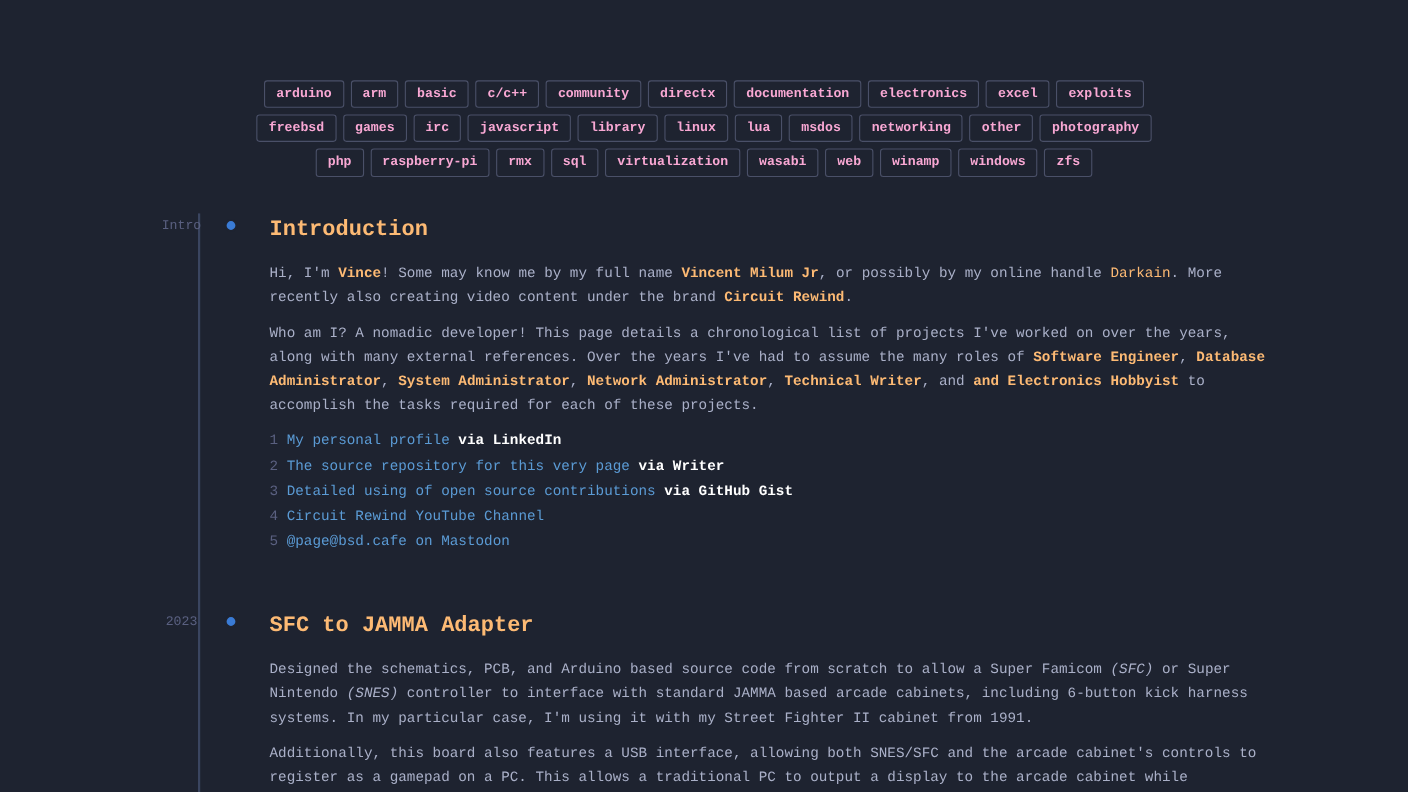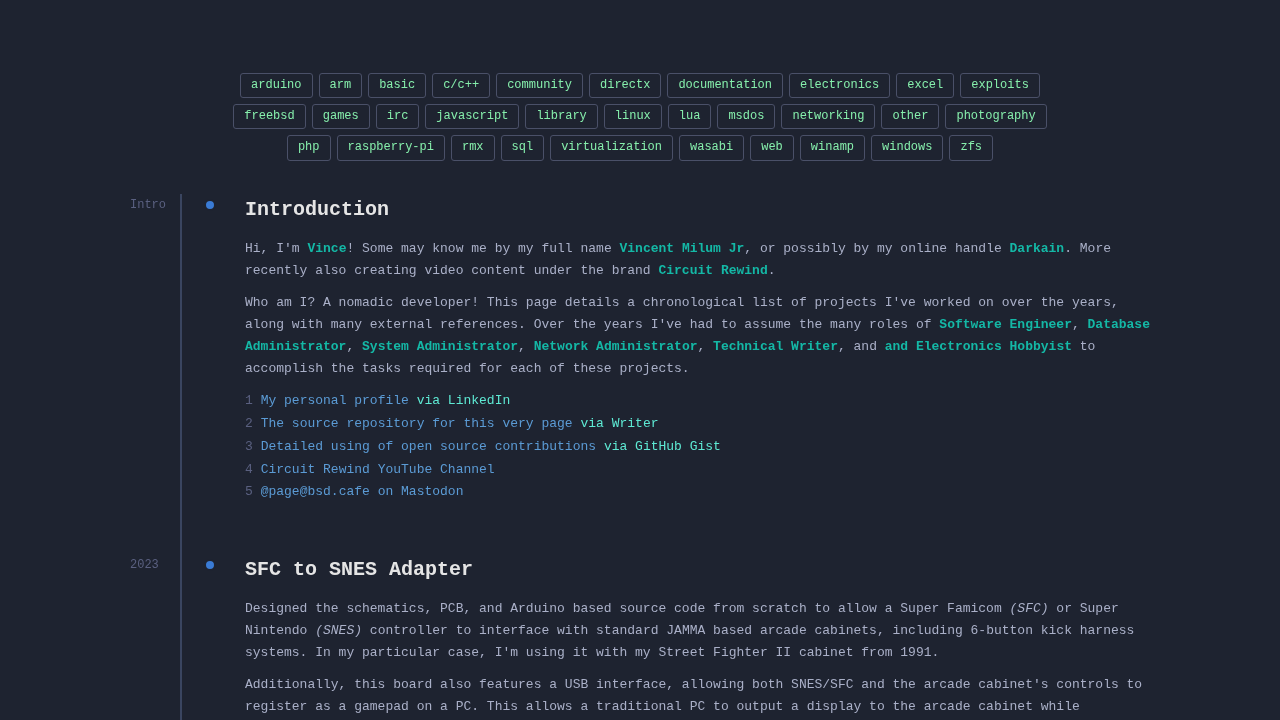--- a/index.html
+++ b/index.html
@@ -20,26 +20,27 @@
     }
     .tags-container {
       text-align: center;
       padding: 10px 40px 30px;
       max-width: 900px;
       margin: 0 auto;
     }
     .tag {
       display: inline-block;
       border: 1px solid #4a5068;
-      color: #86efac;
+      color: #f9a8d4;
       padding: 2px 10px;
       margin: 3px;
       border-radius: 3px;
       font-size: 12px;
       cursor: pointer;
+      font-weight: bold;
     }
     .timeline-container {
       max-width: 1100px;
       margin: 0 auto;
       padding: 0 40px 60px;
       position: relative;
     }
     .timeline-line {
       position: absolute;
       left: 90px;
@@ -49,21 +50,21 @@
       background: #3a4560;
     }
     .timeline-section {
       display: flex;
       margin-bottom: 50px;
       position: relative;
     }
     .timeline-year {
       width: 70px;
       padding-top: 2px;
-      text-align: left;
+      text-align: center;
       color: #5a6080;
       font-size: 12px;
       flex-shrink: 0;
     }
     .timeline-dot-wrapper {
       width: 20px;
       flex-shrink: 0;
       display: flex;
       justify-content: center;
       padding-top: 4px;
@@ -77,31 +78,31 @@
       border: 2px solid #1e2330;
       flex-shrink: 0;
       margin-top: 1px;
     }
     .timeline-content {
       flex: 1;
       padding-left: 25px;
     }
     .section-heading {
       font-size: 20px;
-      color: #e5e5e5;
+      color: #fdba74;
       margin-bottom: 12px;
       font-weight: bold;
     }
     .section-body {
       color: #aab0c8;
       margin-bottom: 10px;
       line-height: 1.7;
     }
     .section-body strong {
-      color: #14b8a6;
+      color: #fdba74;
     }
     .section-links {
       list-style: none;
       margin-top: 10px;
     }
     .section-links li {
       padding: 1px 0;
       counter-increment: list-counter;
     }
     .section-links li::before {
@@ -110,24 +111,25 @@
     }
     .section-links {
       counter-reset: list-counter;
     }
     .section-links a {
       color: #5b9bd5;
       text-decoration: none;
       text-align: right;
     }
     .link-via {
-      color: #5eead4;
+      color: #ffffff;
+      font-weight: bold;
     }
     .bold-name { color: #dde2f0; font-weight: bold; }
-    .intro-handle { color: #dde2f0; font-weight: bold; }
+    .intro-handle { color: #dde2f0; font-weight: normal; }
     .intro-brand { color: #dde2f0; font-weight: bold; margin-top: 36px; }
   </style>
 </head>
 <body>
 
 <div class="page-title"></div>
 
 <div class="tags-container">
   
 <span class="tag">arduino</span><span class="tag">arm</span><span class="tag">basic</span><span class="tag">c/c++</span><span class="tag">community</span><span class="tag">directx</span><span class="tag">documentation</span><span class="tag">electronics</span><span class="tag">excel</span><span class="tag">exploits</span><span class="tag">freebsd</span><span class="tag">games</span><span class="tag">irc</span><span class="tag">javascript</span><span class="tag">library</span><span class="tag">linux</span><span class="tag">lua</span><span class="tag">msdos</span><span class="tag">networking</span><span class="tag">other</span><span class="tag">photography</span><span class="tag">php</span><span class="tag">raspberry-pi</span><span class="tag">rmx</span><span class="tag">sql</span><span class="tag">virtualization</span><span class="tag">wasabi</span><span class="tag">web</span><span class="tag">winamp</span><span class="tag">windows</span><span class="tag">zfs</span></div>
@@ -152,18 +154,18 @@
           <li><a href="#">@page@bsd.cafe on Mastodon</a></li>
         </ol>
       </div>
     </div>
     <div class="timeline-section">
       <div class="timeline-year">2023</div>
       <div class="timeline-dot-wrapper">
         <div class="timeline-dot"></div>
       </div>
       <div class="timeline-content">
-        <div class="section-heading">SFC to SNES Adapter</div>
+        <div class="section-heading">SFC to JAMMA Adapter</div>
         <p class="section-body">Designed the schematics, PCB, and Arduino based source code from scratch to allow a Super Famicom <em>(SFC)</em> or Super Nintendo <em>(SNES)</em> controller to interface with standard JAMMA based arcade cabinets, including 6-button kick harness systems. In my particular case, I'm using it with my Street Fighter II cabinet from 1991.</p>
         <p class="section-body">Additionally, this board also features a USB interface, allowing both SNES/SFC and the arcade cabinet's controls to register as a gamepad on a PC. This allows a traditional PC to output a display to the arcade cabinet while retaining the main arcade control interface.</p>
       </div>
     </div>
   </div>
 
 </body></html>

